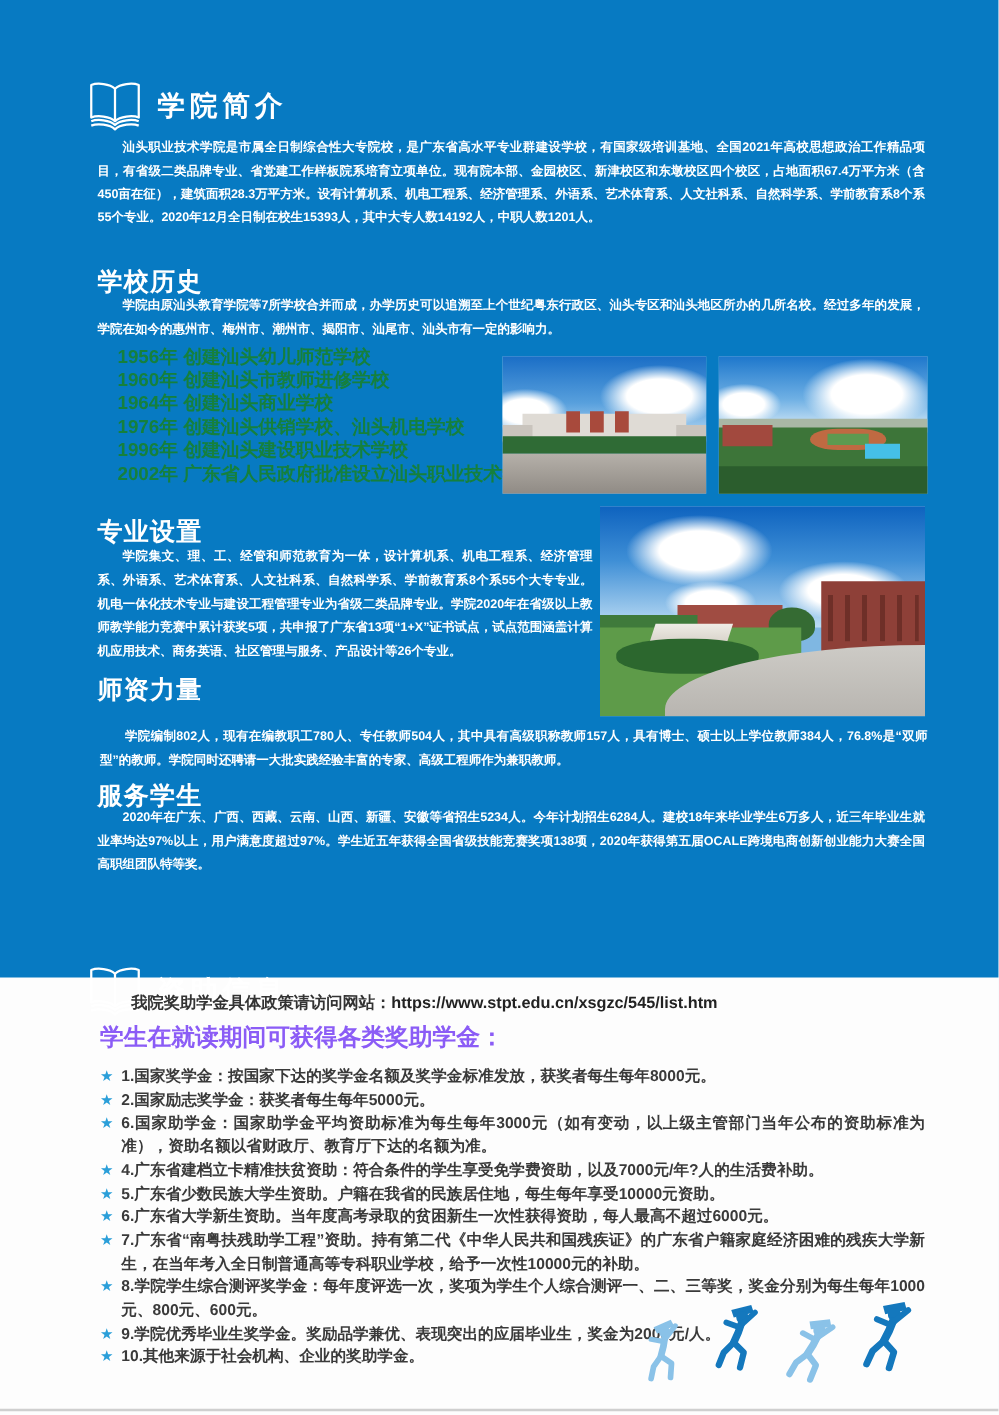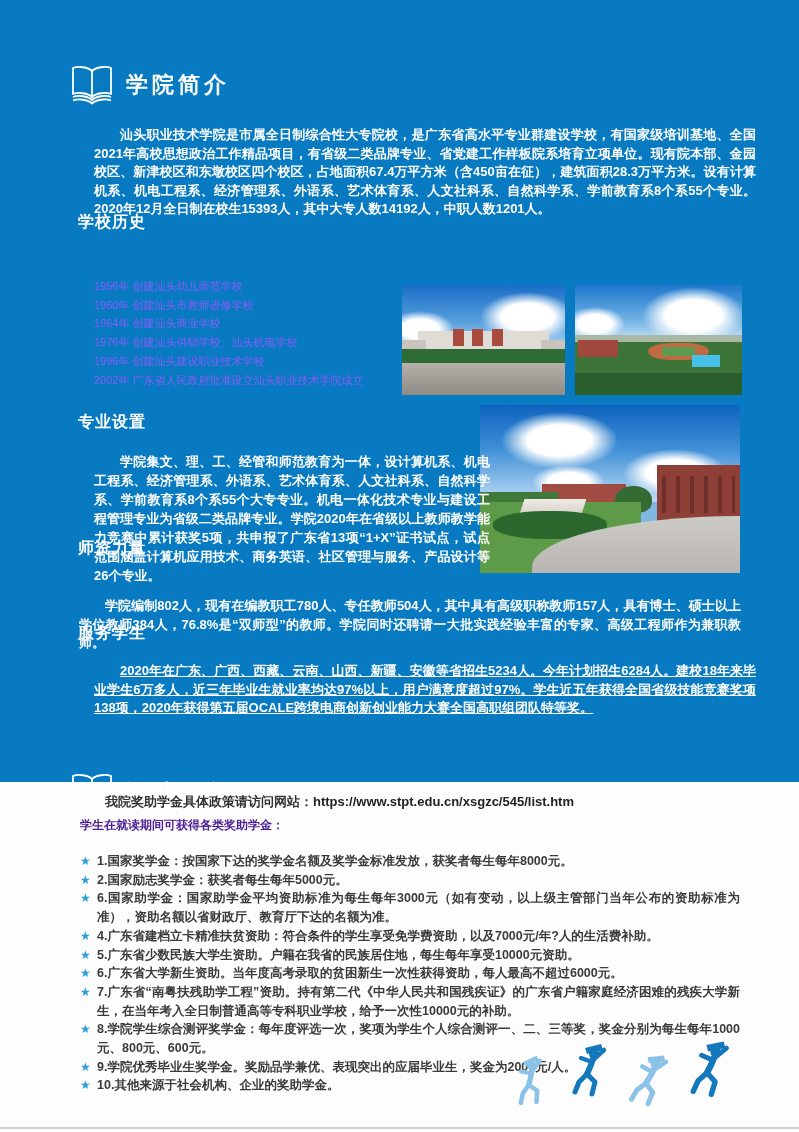--- a/index.html
+++ b/index.html
@@ -8,35 +8,35 @@
   .blue-bg{position:absolute;left:0;top:0;width:799px;height:782px;background:#077ac2;}
 
   
   .sec-header{position:absolute;display:flex;align-items:center;gap:12px;color:#fff;}
   #hdr-intro{left:70px;top:64px;}
   #hdr-fund{left:70px;top:772px;}
   .sec-title{font-size:22px;font-weight:bold;letter-spacing:4px;}
   .book-icon svg{display:block;}
 
   
-  .para{position:absolute;margin:16px;color:#fff;font-size:13px;line-height:18.6px;
+  .para{position:absolute;margin:0;color:#fff;font-size:10px;line-height:18.6px;
         font-weight:bold;text-align:justify;}
   .indent{text-indent:2em;}
-  h2.sub{position:absolute;margin:0;color:#fff;font-size:16px;font-weight:bold;letter-spacing:1px;}
+  h2.sub{position:absolute;margin:0;color:#fff;font-size:20px;font-weight:bold;letter-spacing:1px;}
   #intro-p{left:78px;top:110px;width:662px;}
   #history-h{left:78px;top:212px;}
   #history-p{left:78px;top:236px;width:662px;}
-  .timeline{position:absolute;left:94px;top:277px;color:#8b5cf6;font-size:11px;
-            line-height:18.7px;font-weight:normal;}
+  .timeline{position:absolute;left:94px;top:277px;color:#15803d;font-size:15px;
+            line-height:18.7px;font-weight:bold;}
   #majors-h{left:78px;top:412px;}
   #majors-p{left:78px;top:436px;width:396px;line-height:19px;}
   #faculty-h{left:78px;top:538px;}
-  #faculty-p{left:63px;top:581px;width:662px;}
+  #faculty-p{left:80px;top:581px;width:662px;}
   #service-h{left:78px;top:623px;}
-  #service-p{left:78px;top:646px;width:662px;text-decoration:underline;}
+  #service-p{left:78px;top:646px;width:662px;}
 
   
   .photo{position:absolute;overflow:hidden;background:#7fb7e2;}
   #photo1{left:402px;top:285px;width:163px;height:110px;}
   #photo2{left:575px;top:285px;width:167px;height:110px;}
   #photo3{left:480px;top:405px;width:260px;height:168px;}
   .photo>div{position:absolute;}
   .cloud{border-radius:50%;background:radial-gradient(closest-side,#fff 0%,#fff 55%,rgba(255,255,255,0) 100%);}
 
   #photo1 .sky{left:0;top:0;width:100%;height:62%;background:linear-gradient(180deg,#1a6ec6,#58a0dd 55%,#c2e0f5);}
@@ -73,21 +73,21 @@
   #photo3 .treeline{left:0;top:52%;width:30%;height:10%;background:#3f7a3b;}
   #photo3 .tree2{left:52%;top:48%;width:14%;height:16%;background:#356b33;border-radius:50% 50% 40% 40%;}
   #photo3 .lawn{left:0;top:58%;width:62%;height:42%;background:#5e9b49;}
   #photo3 .hedge{left:5%;top:63%;width:44%;height:17%;background:#2c672e;border-radius:45%;}
   #photo3 .sign{left:16%;top:56%;width:24%;height:9%;background:linear-gradient(180deg,#efece6,#d8d3ca);transform:skewX(-18deg);}
   #photo3 .road{right:0;bottom:0;width:80%;height:34%;background:linear-gradient(180deg,#cdcbc6,#b8b5b0);border-top-left-radius:100% 90%;}
 
   
   #website-line{position:absolute;left:105px;top:793px;font-size:13px;font-weight:bold;color:#333;}
   #website-line .url{color:#222;}
-  #fund-sub{position:absolute;left:80px;top:817px;font-size:12px;font-weight:bold;color:#4c1d95;}
+  #fund-sub{position:absolute;left:80px;top:817px;font-size:19px;font-weight:bold;color:#8b5cf6;}
   .flist{position:absolute;left:80px;top:852px;width:660px;}
   .fi{display:flex;align-items:flex-start;font-size:12.5px;line-height:18.7px;
       font-weight:bold;color:#3a3a3a;text-align:justify;}
   .star{color:#2b9fd9;width:17px;flex:0 0 17px;font-size:12px;}
   .ft{flex:1;}
 
   
   .grad{position:absolute;}
   .g1{left:514px;top:1053px;width:40px;height:60px;transform:rotate(-10deg);}
   .g2{left:571px;top:1040px;width:44px;height:66px;}
@@ -110,20 +110,21 @@
         <path d="M3 33 C8 31 18 32 22 36 C26 32 36 31 41 33"></path>
         <path d="M3 36.5 C8 34.5 18 35.5 22 39.5 C26 35.5 36 34.5 41 36.5"></path>
       </svg>
     </span>
     <span class="sec-title">学院简介</span>
   </div>
 
   <p class="para indent" id="intro-p">汕头职业技术学院是市属全日制综合性大专院校，是广东省高水平专业群建设学校，有国家级培训基地、全国2021年高校思想政治工作精品项目，有省级二类品牌专业、省党建工作样板院系培育立项单位。现有院本部、金园校区、新津校区和东墩校区四个校区，占地面积67.4万平方米（含450亩在征），建筑面积28.3万平方米。设有计算机系、机电工程系、经济管理系、外语系、艺术体育系、人文社科系、自然科学系、学前教育系8个系55个专业。2020年12月全日制在校生15393人，其中大专人数14192人，中职人数1201人。</p>
 
   <h2 class="sub" id="history-h">学校历史</h2>
+  <p class="para indent" id="history-p">学院由原汕头教育学院等7所学校合并而成，办学历史可以追溯至上个世纪粤东行政区、汕头专区和汕头地区所办的几所名校。经过多年的发展，学院在如今的惠州市、梅州市、潮州市、揭阳市、汕尾市、汕头市有一定的影响力。</p>
   <div class="timeline">
     <div>1956年 创建汕头幼儿师范学校</div>
     <div>1960年 创建汕头市教师进修学校</div>
     <div>1964年 创建汕头商业学校</div>
     <div>1976年 创建汕头供销学校、汕头机电学校</div>
     <div>1996年 创建汕头建设职业技术学校</div>
     <div>2002年 广东省人民政府批准设立汕头职业技术学院成立</div>
   </div>
 
   <div class="photo" id="photo1">

